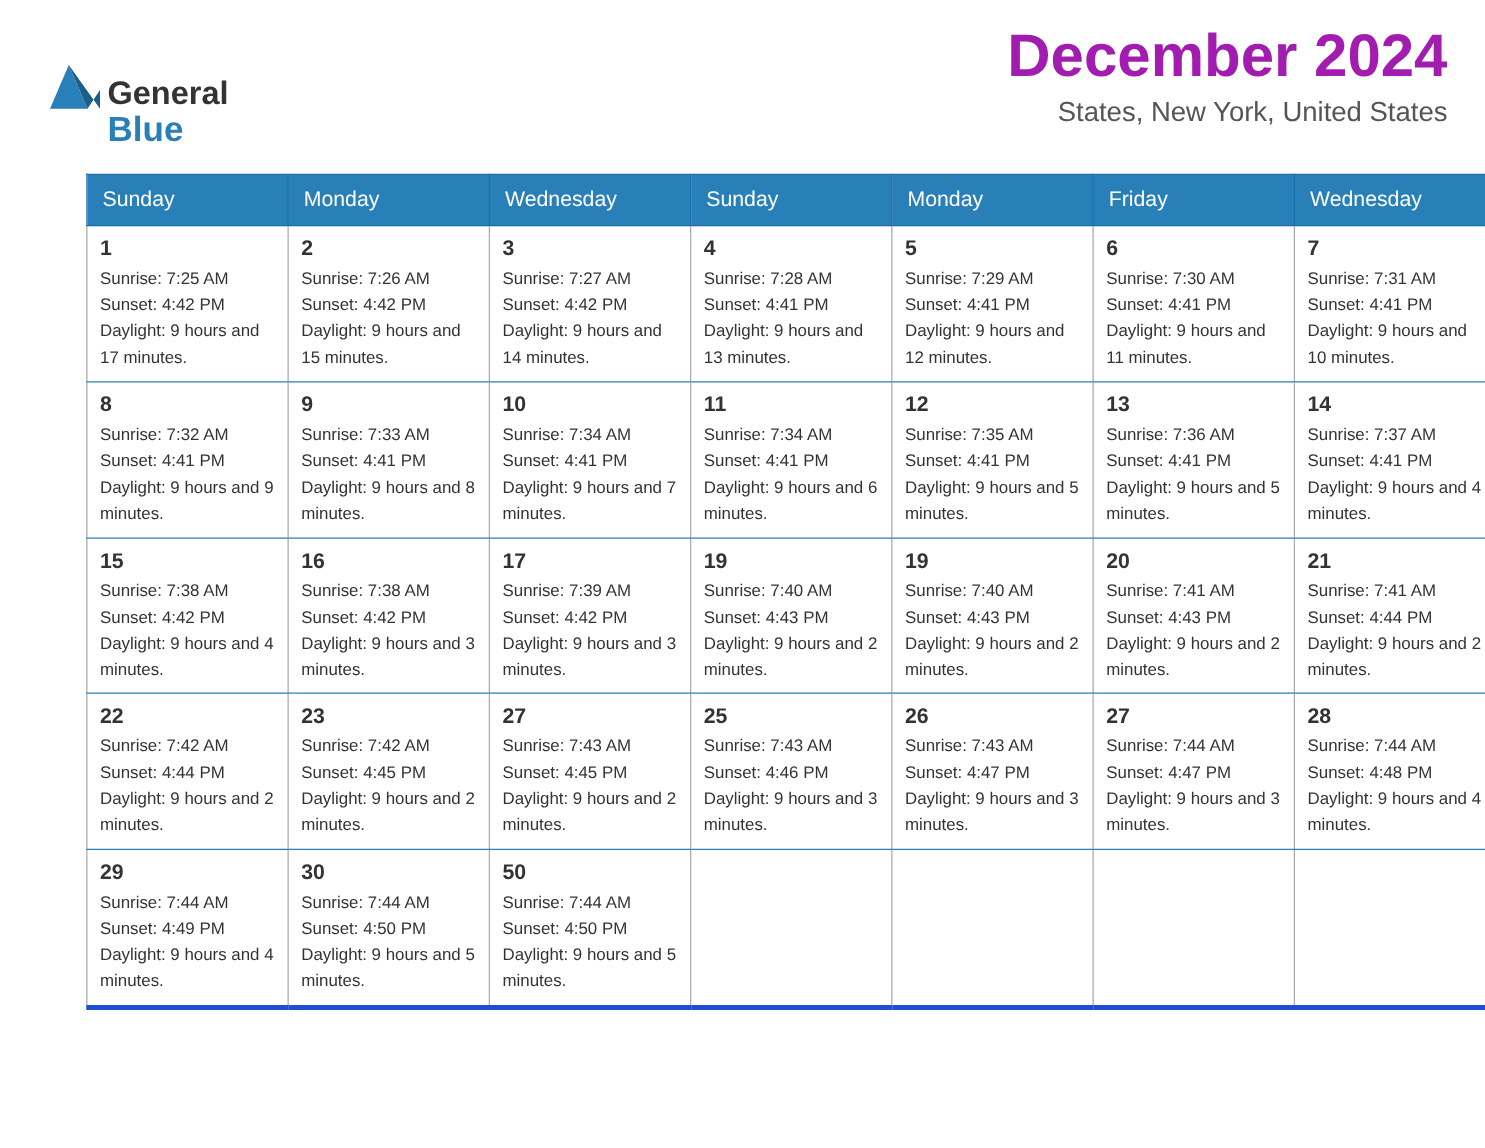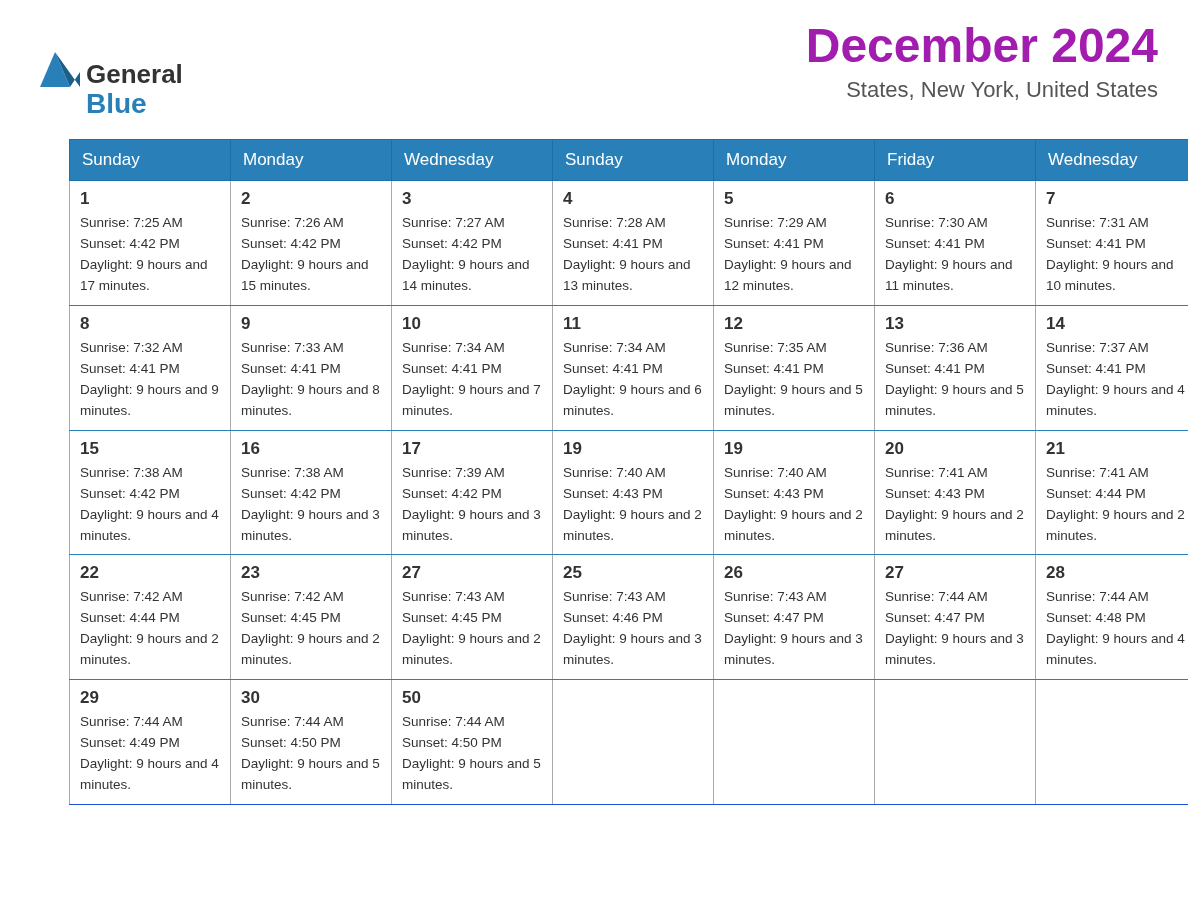--- a/index.html
+++ b/index.html
@@ -68,21 +68,21 @@
       font-weight: bold;
       margin-bottom: 4px;
       display: block;
     }
     .day-info {
       font-size: 13.5px;
       line-height: 1.55;
       color: #333;
     }
     .calendar tbody tr:last-child td {
-      border-bottom: 1px solid #1d4ed8;
+      border-bottom: 4px solid #1d4ed8;
     }
     .empty-cell {
       background: #fff;
     }
     
     .logo-wrap {
       display: flex;
       flex-direction: row;
       align-items: center;
     }

